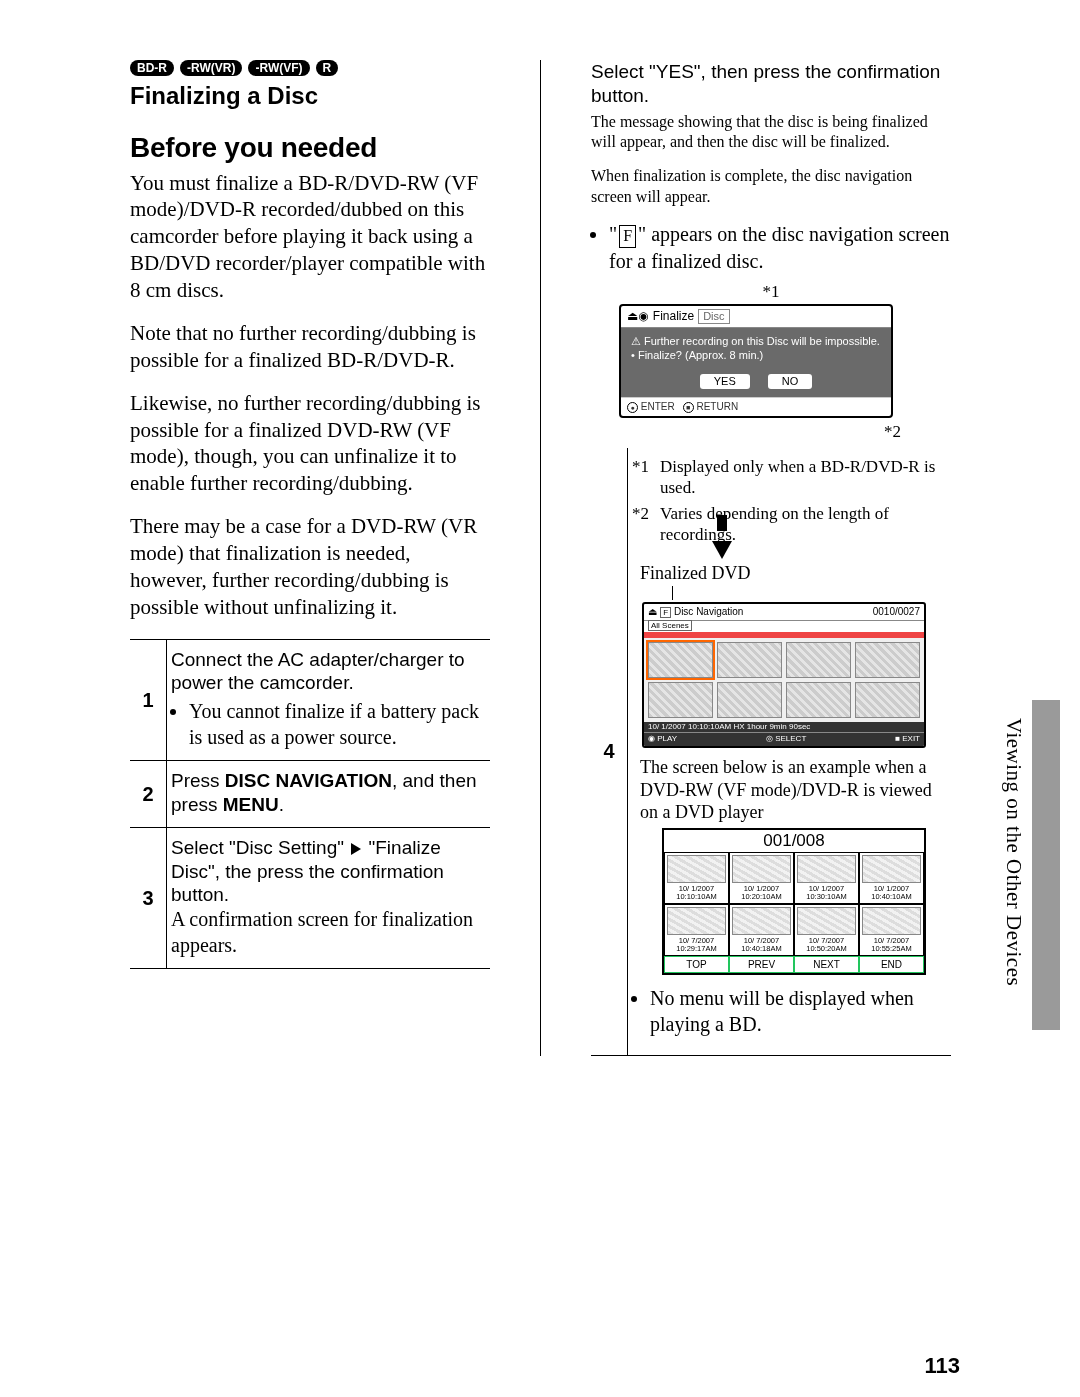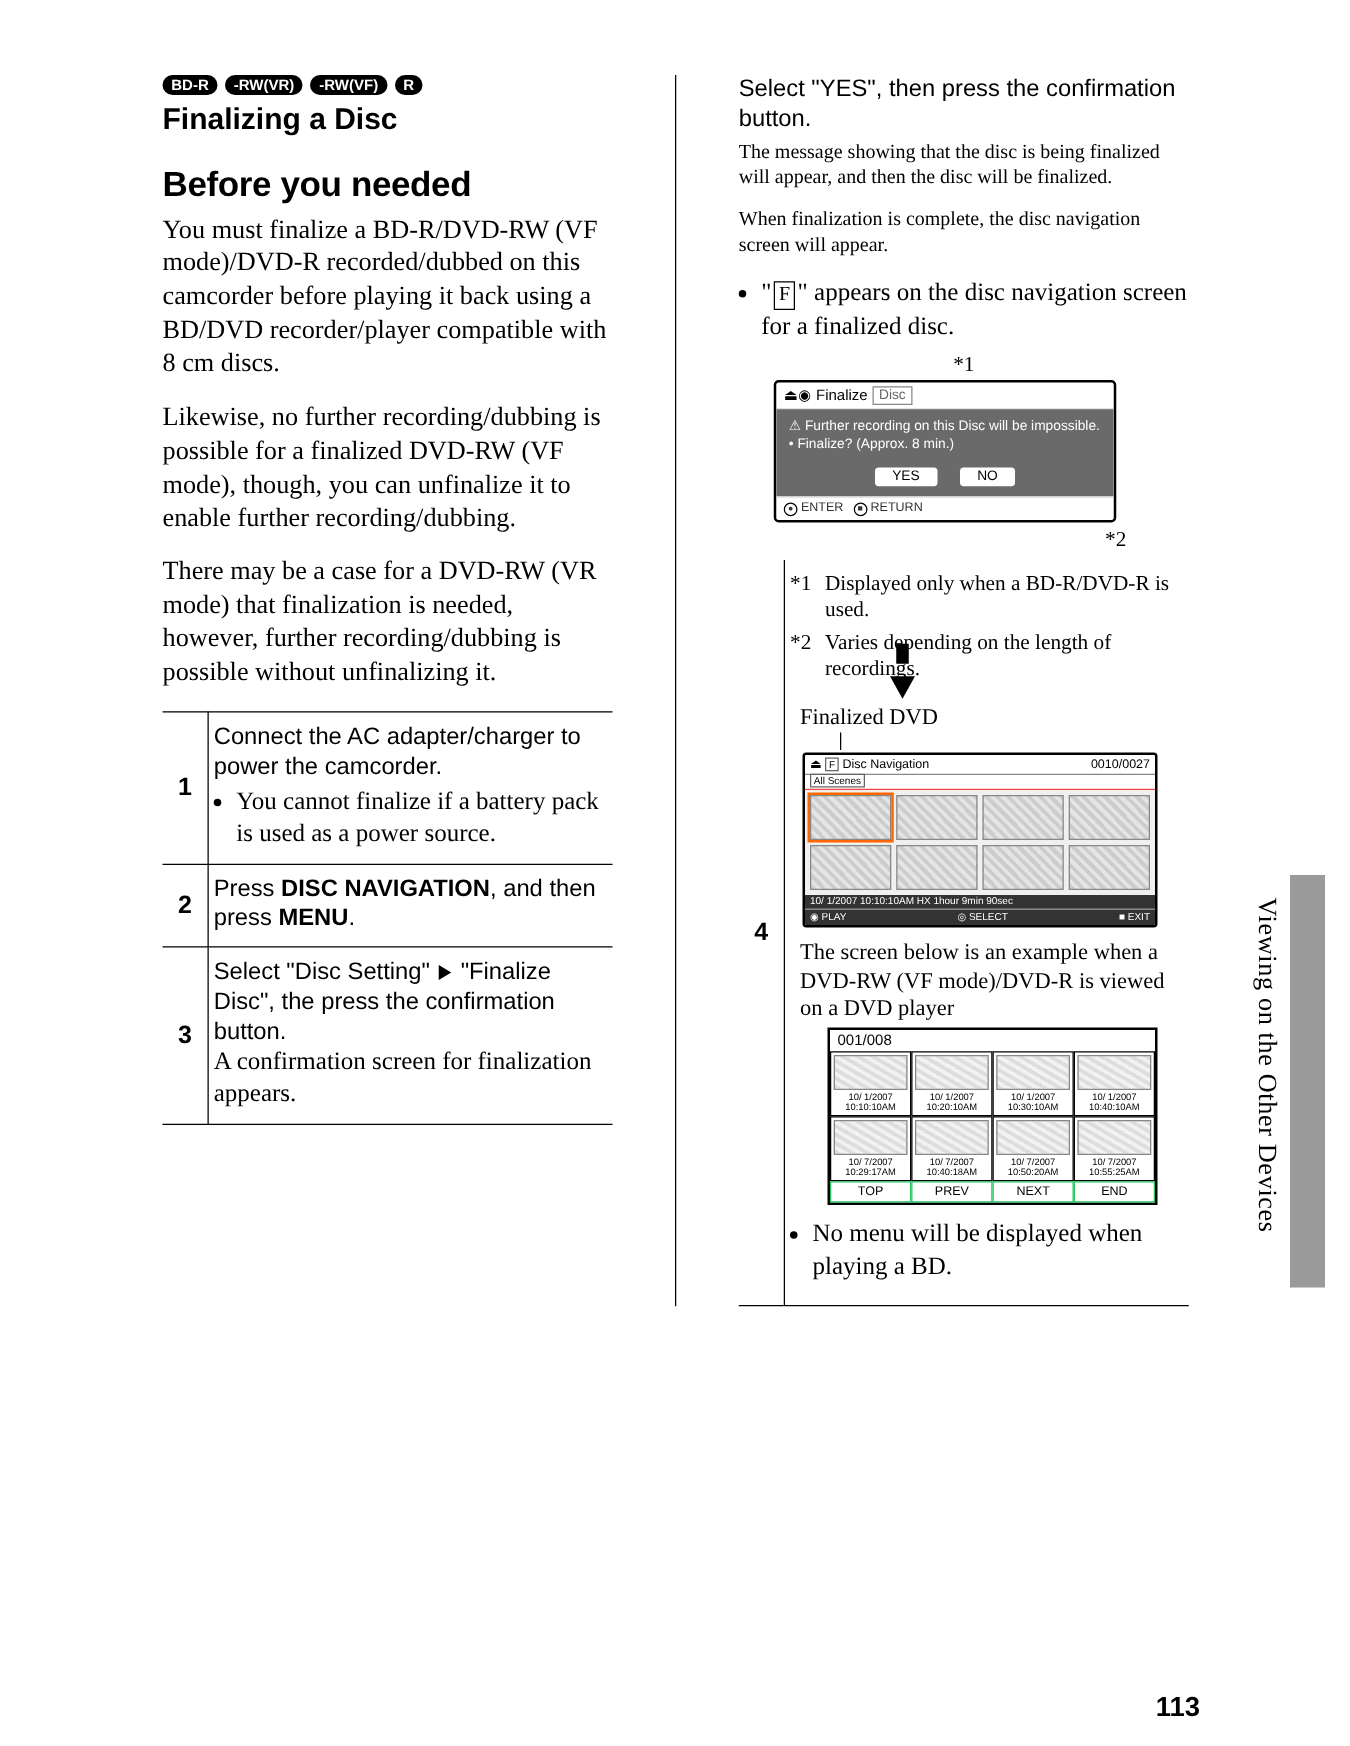--- a/index.html
+++ b/index.html
@@ -170,21 +170,21 @@
     display:flex;justify-content:space-between;
     padding:2px 4px;font-size:8px;border-top:1px solid #888;background:#333;color:#fff;
   }
   .subcap{font-size:18px;line-height:1.25;margin:8px 0 4px 8px;}
 
   
   .dvdtable{
     width:260px;margin:4px 0 6px 30px;
     border:2px solid #000;font:400 9px/1.1 Arial,Helvetica,sans-serif;
   }
-  .dvdtable .count{text-align:left;font-size:12px;padding:2px 6px;}
+  .dvdtable .count{text-align:center;font-size:17px;padding:2px 6px;}
   .dvdtable .grid{
     display:grid;grid-template-columns:repeat(4,1fr);
   }
   .dvdtable .cell{
     border:1px solid #000;padding:2px;text-align:center;
   }
   .dvdtable .cell .pic{
     height:26px;border:1px solid #888;margin-bottom:2px;
     background:#eee;
     background-image:repeating-linear-gradient(30deg,#ddd,#ddd 3px,#f2f2f2 3px,#f2f2f2 6px);
@@ -228,20 +228,21 @@
       <span class="badge">BD-R</span>
       <span class="badge">-RW(VR)</span>
       <span class="badge">-RW(VF)</span>
       <span class="badge">R</span>
     </div>
 
     <div class="h-finalizing">Finalizing a Disc</div>
     <div class="h-before">Before you needed</div>
 
     <p class="para">You must finalize a BD-R/DVD-RW (VF mode)/DVD-R recorded/dubbed on this camcorder before playing it back using a BD/DVD recorder/player compatible with 8 cm discs.</p>
+    <p class="para">Note that no further recording/dubbing is possible for a finalized BD-R/DVD-R.</p>
     <p class="para">Likewise, no further recording/dubbing is possible for a finalized DVD-RW (VF mode), though, you can unfinalize it to enable further recording/dubbing.</p>
     <p class="para">There may be a case for a DVD-RW (VR mode) that finalization is needed, however, further recording/dubbing is possible without unfinalizing it.</p>
 
     <table class="steps">
       <tbody>
           <tr>
         <td class="num">1</td>
         <td>
           <div class="step-cond">Connect the AC adapter/charger to power the camcorder.</div>
           <div class="step-body">
@@ -333,21 +334,21 @@
 
           <div class="navscreen">
             <div class="nhead">
               <span>
                 <span>⏏</span>
                 <span class="tag">F</span>
                 <span>Disc Navigation</span>
               </span>
               <span>0010/0027</span>
             </div>
-            <div style="font-size:8px;padding:1px 4px;border-bottom:1px solid #ef4444;">
+            <div style="font-size:8px;padding:1px 4px;border-bottom:6px solid #ef4444;">
               <span class="tag">All Scenes</span>
             </div>
             <div class="thumbs">
               <div class="th sel"></div>
               <div class="th"></div>
               <div class="th"></div>
               <div class="th"></div>
               <div class="th"></div>
               <div class="th"></div>
               <div class="th"></div>

